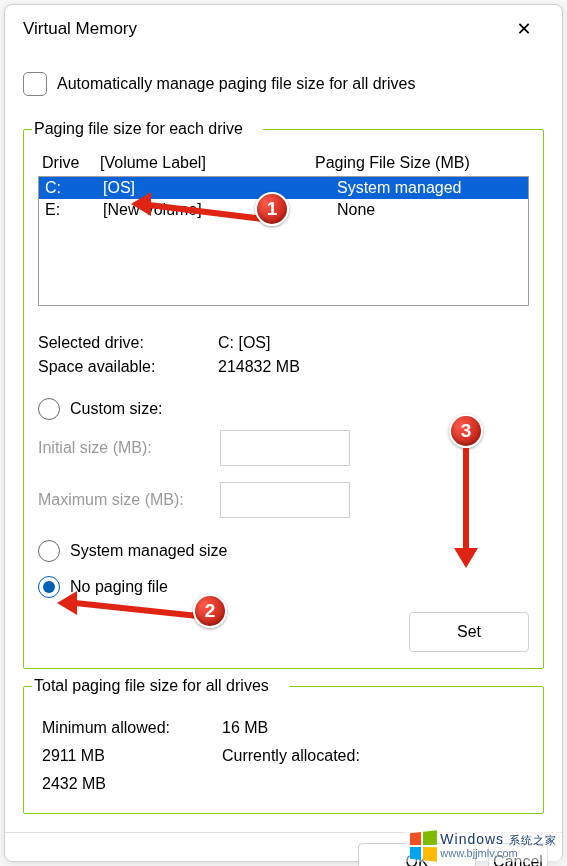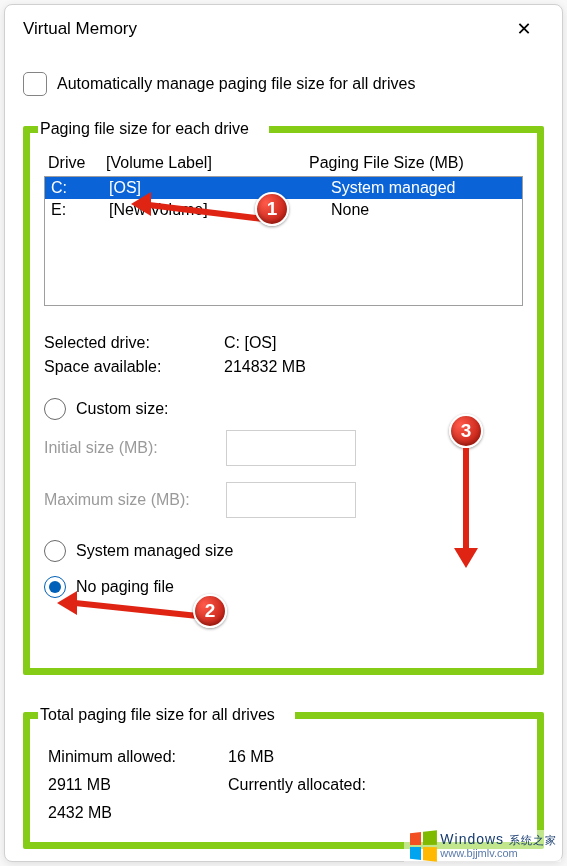--- a/index.html
+++ b/index.html
@@ -41,24 +41,24 @@
       margin-bottom: 24px;
     }
     .chk {
       width: 24px; height: 24px;
       border: 1.5px solid #848484;
       border-radius: 5px;
       display: inline-block;
       flex-shrink: 0;
     }
     fieldset {
-      border: 7px solid #84cc16;
+      border: 1px solid #84cc16;
       border-radius: 2px;
       padding: 14px 14px 16px 14px;
-      margin-bottom: 31px;
+      margin-bottom: 8px;
       position: relative;
     }
     legend {
       padding: 0 20px 0 2px; font-size: 16px; 
       margin-left: -6px;
     }
     .drive-header {
       display: flex;
       padding: 2px 4px 4px 4px;
       font-size: 16px;
@@ -298,20 +298,21 @@
       <div class="radio-row">
         <span class="radio"></span>
         <span>System managed size</span>
       </div>
 
       <div class="radio-row" style="margin-top:14px;">
         <span class="radio checked"></span>
         <span>No paging file</span>
       </div>
 
+      <button class="set-btn">Set</button>
     </fieldset>
 
     <fieldset>
       <legend>Total paging file size for all drives</legend>
       <div class="totals">
         <div>Minimum allowed:</div>
         <div>16 MB</div>
         <div>2911 MB</div>
         <div>Currently allocated:</div>
         <div>2432 MB</div>

